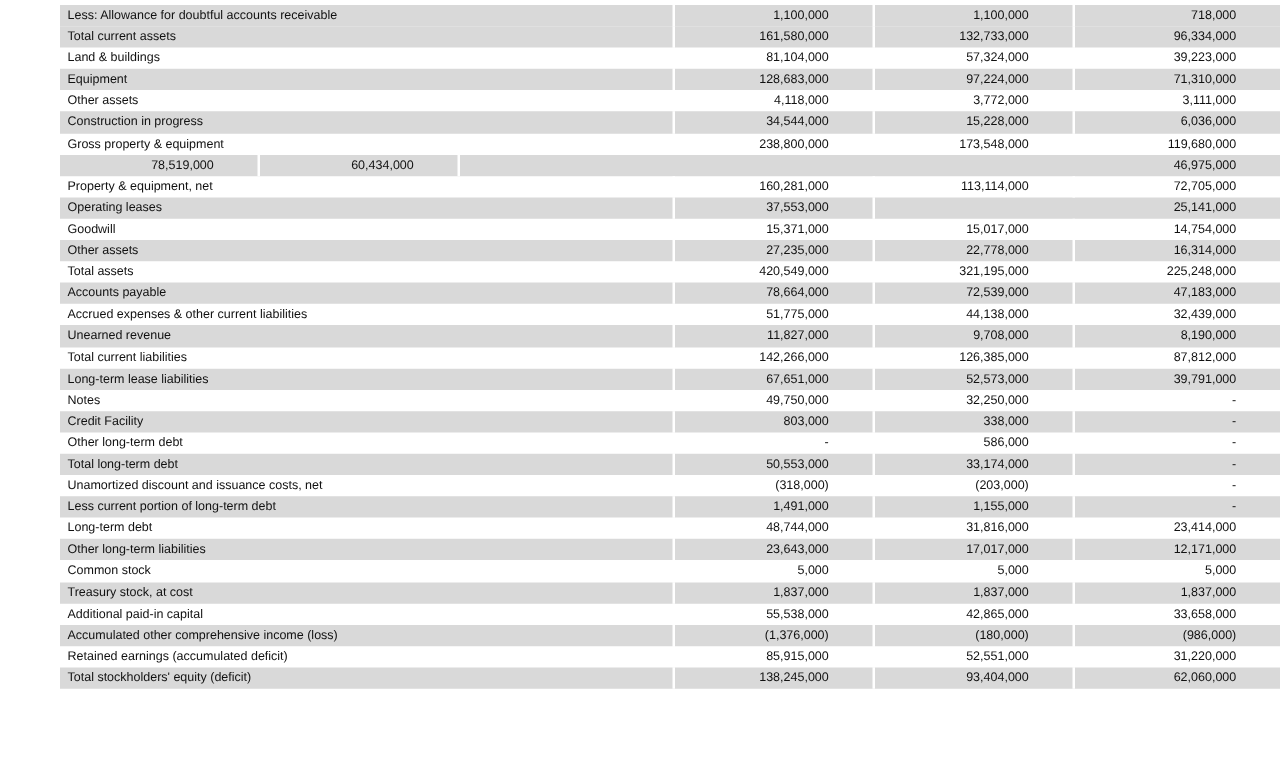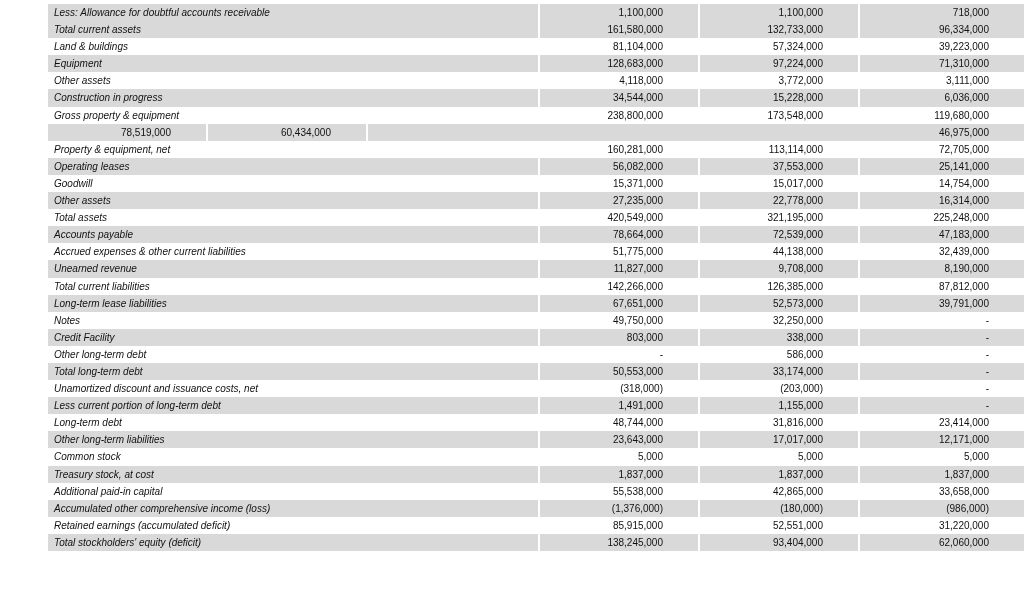--- a/index.html
+++ b/index.html
@@ -30,21 +30,20 @@
   .cell {
     box-sizing: border-box;
     white-space: nowrap;
     overflow: hidden;
   }
   .cell.label {
     flex: 0 0 492px;
     padding-left: 6px;
     border-right: 2px solid #ffffff;
     text-align: left;
-    font-style: italic;
   }
   .cell.value {
     flex: 0 0 160px;
     padding-right: 35px;
     border-right: 2px solid #ffffff;
     text-align: right;
   }
   .cell.value.last {
     flex: 1 1 auto;
     border-right: none;
@@ -105,21 +104,20 @@
     <div class="cell value last">46,975,000</div>
   </div>
     <div class="row">
     <div class="cell label">Property &amp; equipment, net</div>
     <div class="cell value">160,281,000</div>
     <div class="cell value">113,114,000</div>
     <div class="cell value last">72,705,000</div>
   </div>
     <div class="row striped">
     <div class="cell label">Operating leases</div>
-    <div class="cell value">56,082,000</div>
     <div class="cell value">37,553,000</div>
     <div class="cell value last">25,141,000</div>
   </div>
     <div class="row">
     <div class="cell label">Goodwill</div>
     <div class="cell value">15,371,000</div>
     <div class="cell value">15,017,000</div>
     <div class="cell value last">14,754,000</div>
   </div>
     <div class="row striped">

